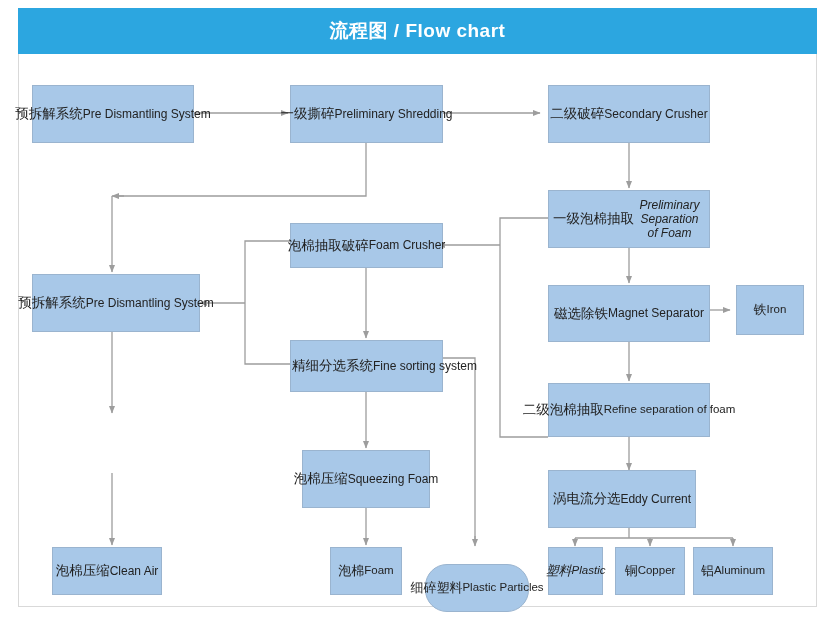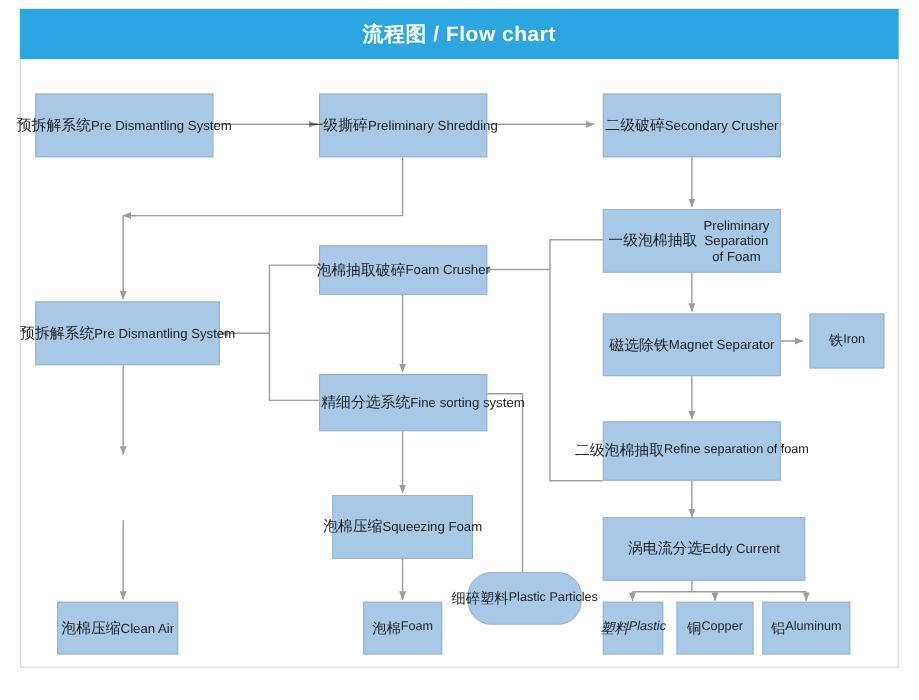--- a/index.html
+++ b/index.html
@@ -149,21 +149,21 @@
     <span class="en">Preliminary Shredding</span>
   </div>
 
   <div class="node" style="left:548px; top:85px; width:162px; height:58px;">
     <span class="cn">二级破碎</span>
     <span class="en">Secondary Crusher</span>
   </div>
 
   <div class="node" style="left:548px; top:190px; width:162px; height:58px;">
     <span class="cn">一级泡棉抽取</span>
-    <span class="en wrap" style="max-width:150px;">Preliminary Separation of Foam</span>
+    <span class="en wrap" style="max-width:150px;font-style:italic;">Preliminary Separation of Foam</span>
   </div>
 
   <div class="node" style="left:290px; top:223px; width:153px; height:45px;">
     <span class="cn">泡棉抽取破碎</span>
     <span class="en">Foam Crusher</span>
   </div>
 
   <div class="node" style="left:548px; top:285px; width:162px; height:57px;">
     <span class="cn">磁选除铁</span>
     <span class="en">Magnet Separator</span>
@@ -188,36 +188,36 @@
     <span class="cn">二级泡棉抽取</span>
     <span class="en" style="font-size:11.5px;">Refine separation of foam</span>
   </div>
 
 
   <div class="node" style="left:302px; top:450px; width:128px; height:58px;">
     <span class="cn">泡棉压缩</span>
     <span class="en">Squeezing Foam</span>
   </div>
 
-  <div class="node" style="left:548px; top:470px; width:184px; height:58px;">
+  <div class="node" style="left:548px; top:470px; width:148px; height:58px;">
     <span class="cn">涡电流分选</span>
     <span class="en">Eddy Current</span>
   </div>
 
   <div class="node" style="left:52px; top:547px; width:110px; height:48px;">
     <span class="cn">泡棉压缩</span>
     <span class="en">Clean Air</span>
   </div>
 
   <div class="node small" style="left:330px; top:547px; width:72px; height:48px;">
     <span class="cn">泡棉</span>
     <span class="en">Foam</span>
   </div>
 
-  <div class="node small" style="left:425px; top:520px; width:104px; height:48px;border-radius:22px;">
+  <div class="node small" style="left:425px; top:564px; width:104px; height:48px;border-radius:22px;">
     <span class="cn">细碎塑料</span>
     <span class="en">Plastic Particles</span>
   </div>
 
   <div class="node small" style="left:548px; top:547px; width:55px; height:48px;font-style:italic;">
     <span class="cn">塑料</span>
     <span class="en">Plastic</span>
   </div>
 
   <div class="node small" style="left:615px; top:547px; width:70px; height:48px;">

